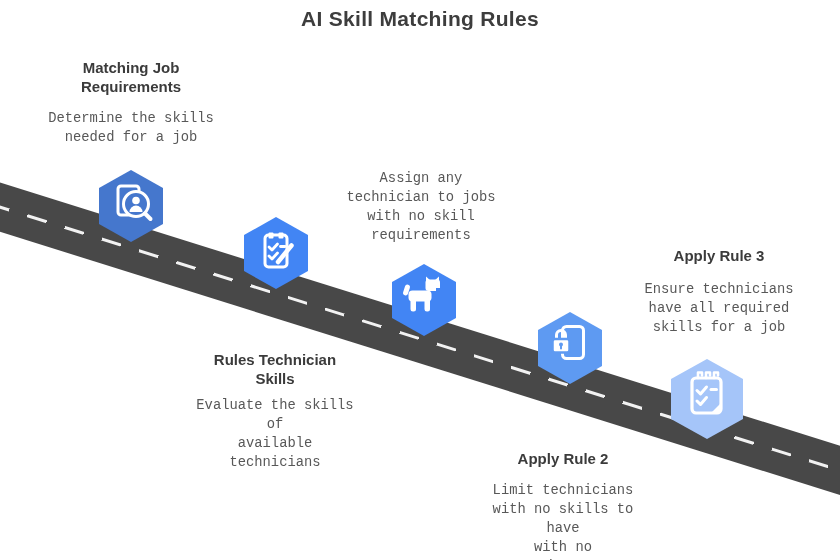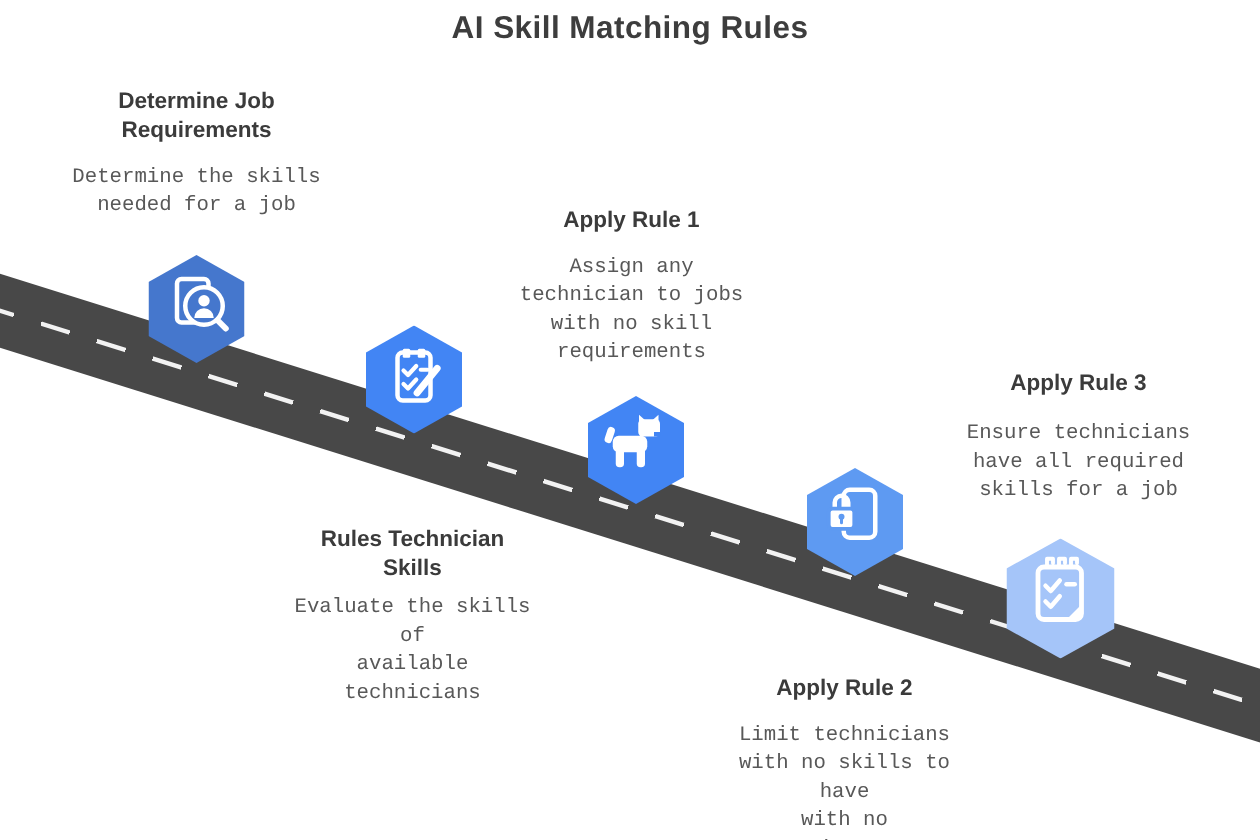--- a/index.html
+++ b/index.html
@@ -107,31 +107,30 @@
       <path d="M27 19 v-5.5 h4 v3" fill="none" stroke="#ffffff" stroke-width="2.6"></path>
       <path d="M35 19 v-5.5 h4 v3" fill="none" stroke="#ffffff" stroke-width="2.6"></path>
       <path d="M43 19 v-5.5 h4 v3" fill="none" stroke="#ffffff" stroke-width="2.6"></path>
       <path d="M26 31.5 l3.5 3.5 l6 -7" fill="none" stroke="#ffffff" stroke-width="3"></path>
       <line x1="40" y1="30.5" x2="45.5" y2="30.5" stroke="#ffffff" stroke-width="3"></line>
       <path d="M26 42 l3.5 3.5 l6 -7" fill="none" stroke="#ffffff" stroke-width="3"></path>
       <path d="M40 54 L50 44 L50 50 Q50 54 46 54 Z" fill="#ffffff"></path>
     </g>
   </svg>
 
-  <div id="h1" class="step-text heading">Determine Job
+  <div id="h1" class="step-text heading">Matching Job
 Requirements</div>
   <div id="d1" class="desc">Determine the skills
 needed for a job</div>
 
   <div id="h2" class="step-text heading">Rules Technician
 Skills</div>
   <div id="d2" class="desc">Evaluate the skills of
 available technicians</div>
 
-  <div id="h3" class="step-text heading">Apply Rule 1</div>
   <div id="d3" class="desc">Assign any
 technician to jobs
 with no skill
 requirements</div>
 
   <div id="h4" class="step-text heading">Apply Rule 2</div>
   <div id="d4" class="desc">Limit technicians
 with no skills to have
 with no
 requirements</div>

